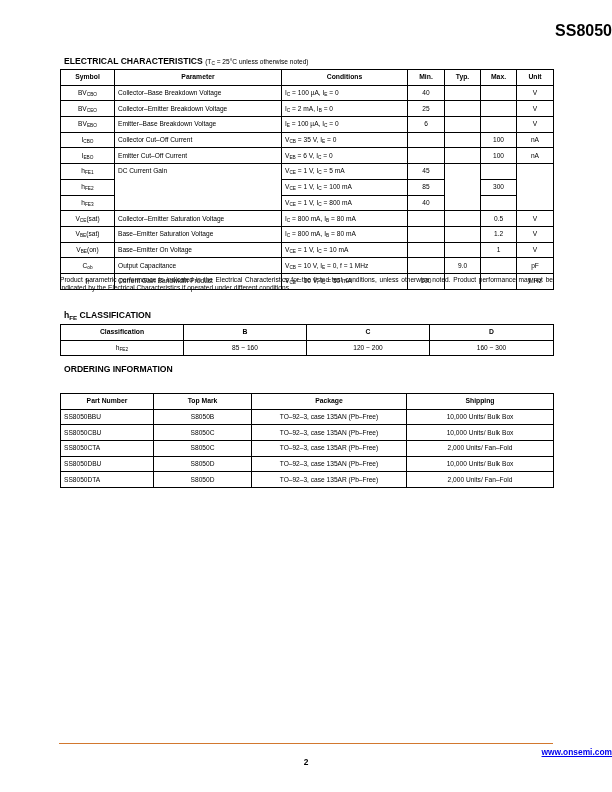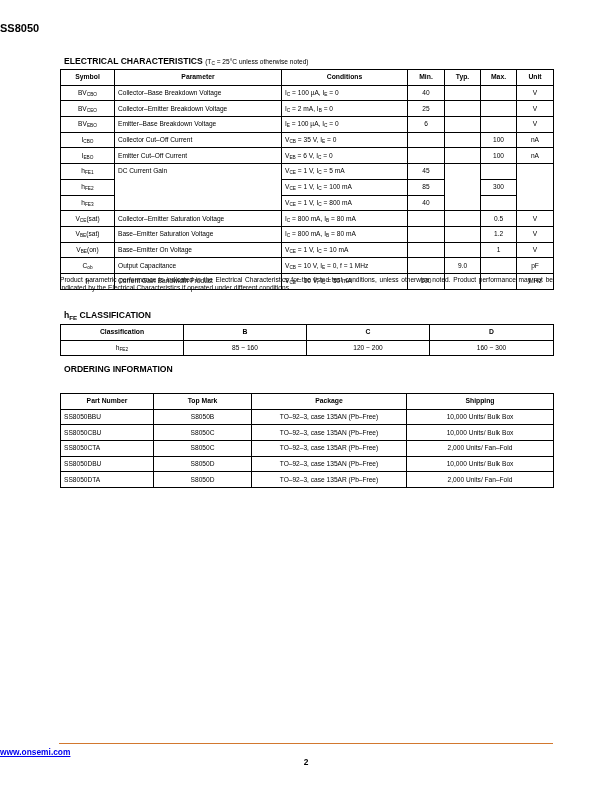--- a/index.html
+++ b/index.html
@@ -1,31 +1,31 @@
 <!DOCTYPE html>
 <html><head>
 <meta charset="utf-8">
 <style>
   html, body { margin: 0; padding: 0; background: #ffffff; }
   body { width: 612px; height: 792px; position: relative; overflow: hidden;
          font-family: "Liberation Sans", sans-serif; color: #000; }
   .abs { position: absolute; }
-  .doc-title { top: 22px; left: 0; width: 612px; text-align: left; font-weight: bold; font-size: 11px; }
+  .doc-title { top: 22px; left: 0; width: 612px; text-align: right; font-weight: bold; font-size: 16px; }
   .section-title { font-weight: bold; font-size: 8.6px; left: 64px; }
   .section-title .note { font-weight: normal; font-size: 6.6px; }
   sub { font-size: 0.72em; vertical-align: -0.25em; line-height: 0; }
   table { border-collapse: collapse; font-size: 6.6px; table-layout: fixed; }
   td, th { border: 0.9px solid #000; padding: 0 3px; height: 14.7px; line-height: 8px; white-space: nowrap; overflow: hidden; }
   th { font-weight: bold; font-size: 6.8px; text-align: center; }
   td.c { text-align: center; }
   td.l { text-align: left; }
   td.vt { vertical-align: top; padding-top: 3px; }
   .footnote { left: 60px; width: 493px; font-size: 6.6px; line-height: 8.4px; text-align: justify; }
   .footer-rule { left: 59px; width: 494px; top: 743px; height: 1.3px; background: #d2782e; }
-  .footer-link { top: 747px; left: 0; width: 612px; text-align: left; font-size: 8.4px; font-weight: bold; color: #0000ee; text-decoration: underline; }
+  .footer-link { top: 747px; left: 0; width: 612px; text-align: right; font-size: 8.4px; font-weight: bold; color: #0000ee; text-decoration: underline; }
   .footer-page { top: 757px; left: 0; width: 612px; text-align: center; font-size: 8.4px; font-weight: bold; }
 </style>
 </head>
 <body>
 
 <div class="abs doc-title">SS8050</div>
 
 <div class="abs section-title" style="top:56px;">
   <span>ELECTRICAL CHARACTERISTICS</span>
   <span class="note"><span>(T</span><sub>C</sub><span> = 25°C unless otherwise noted)</span></span>

